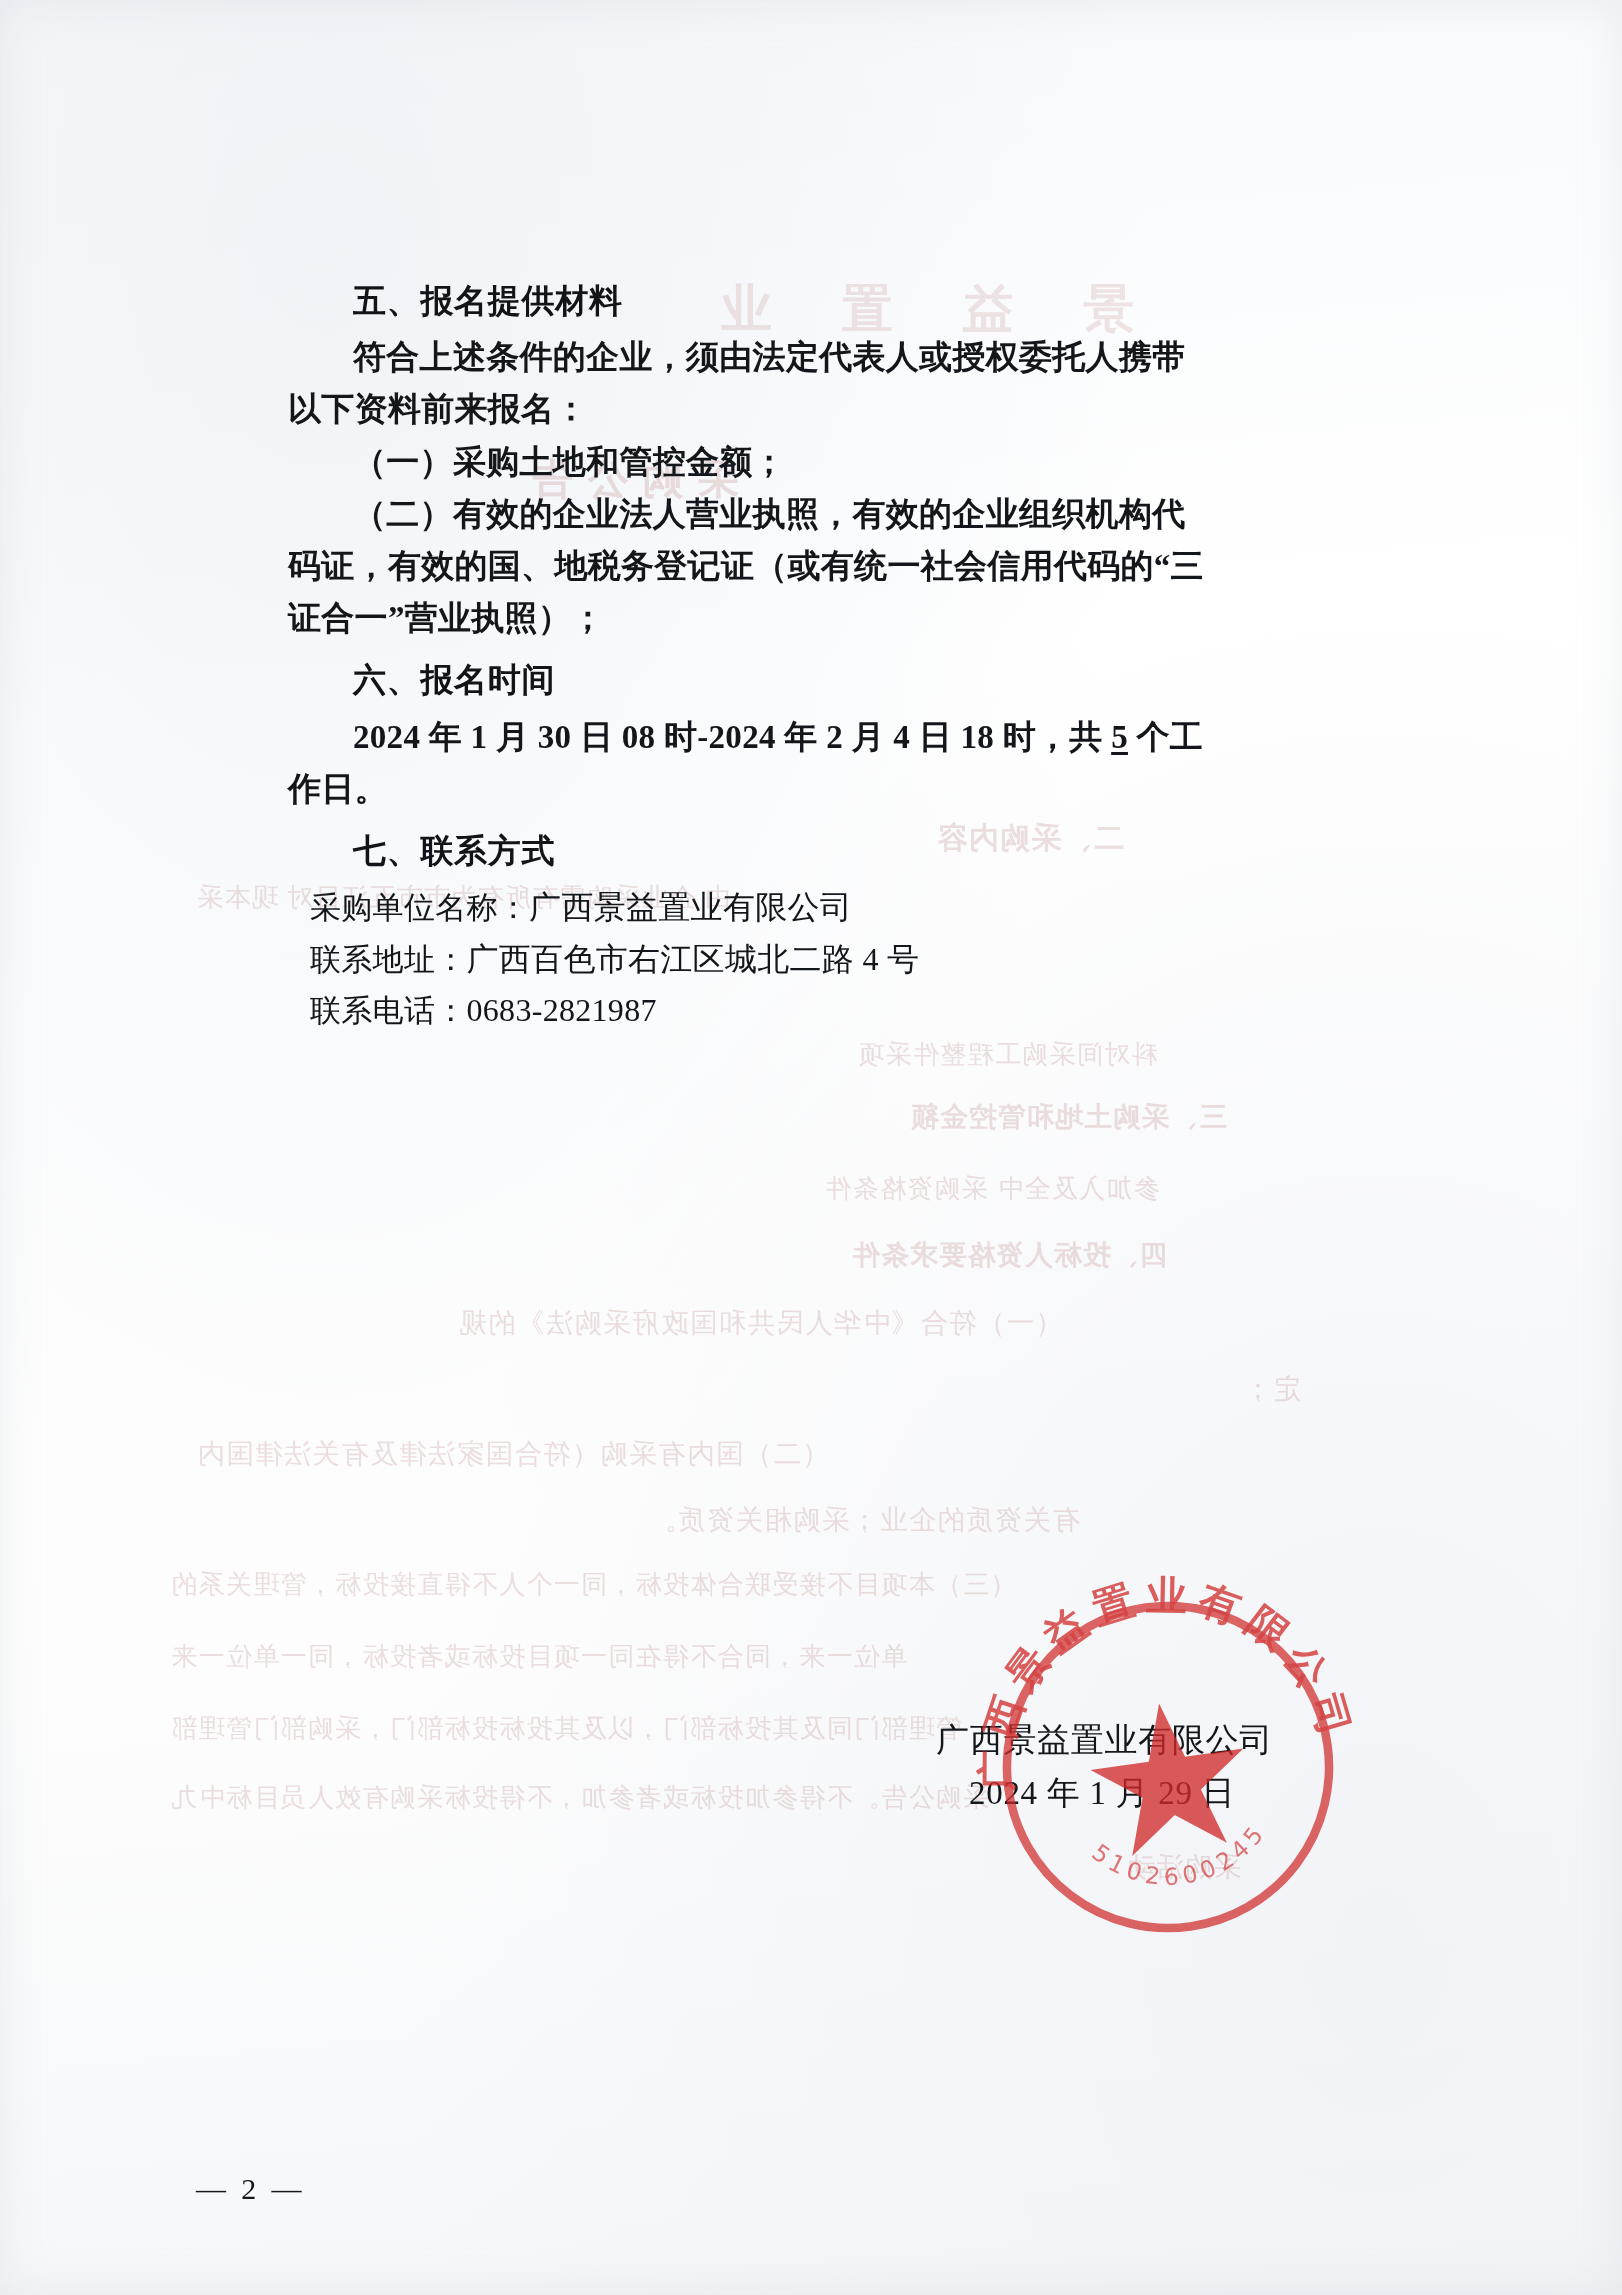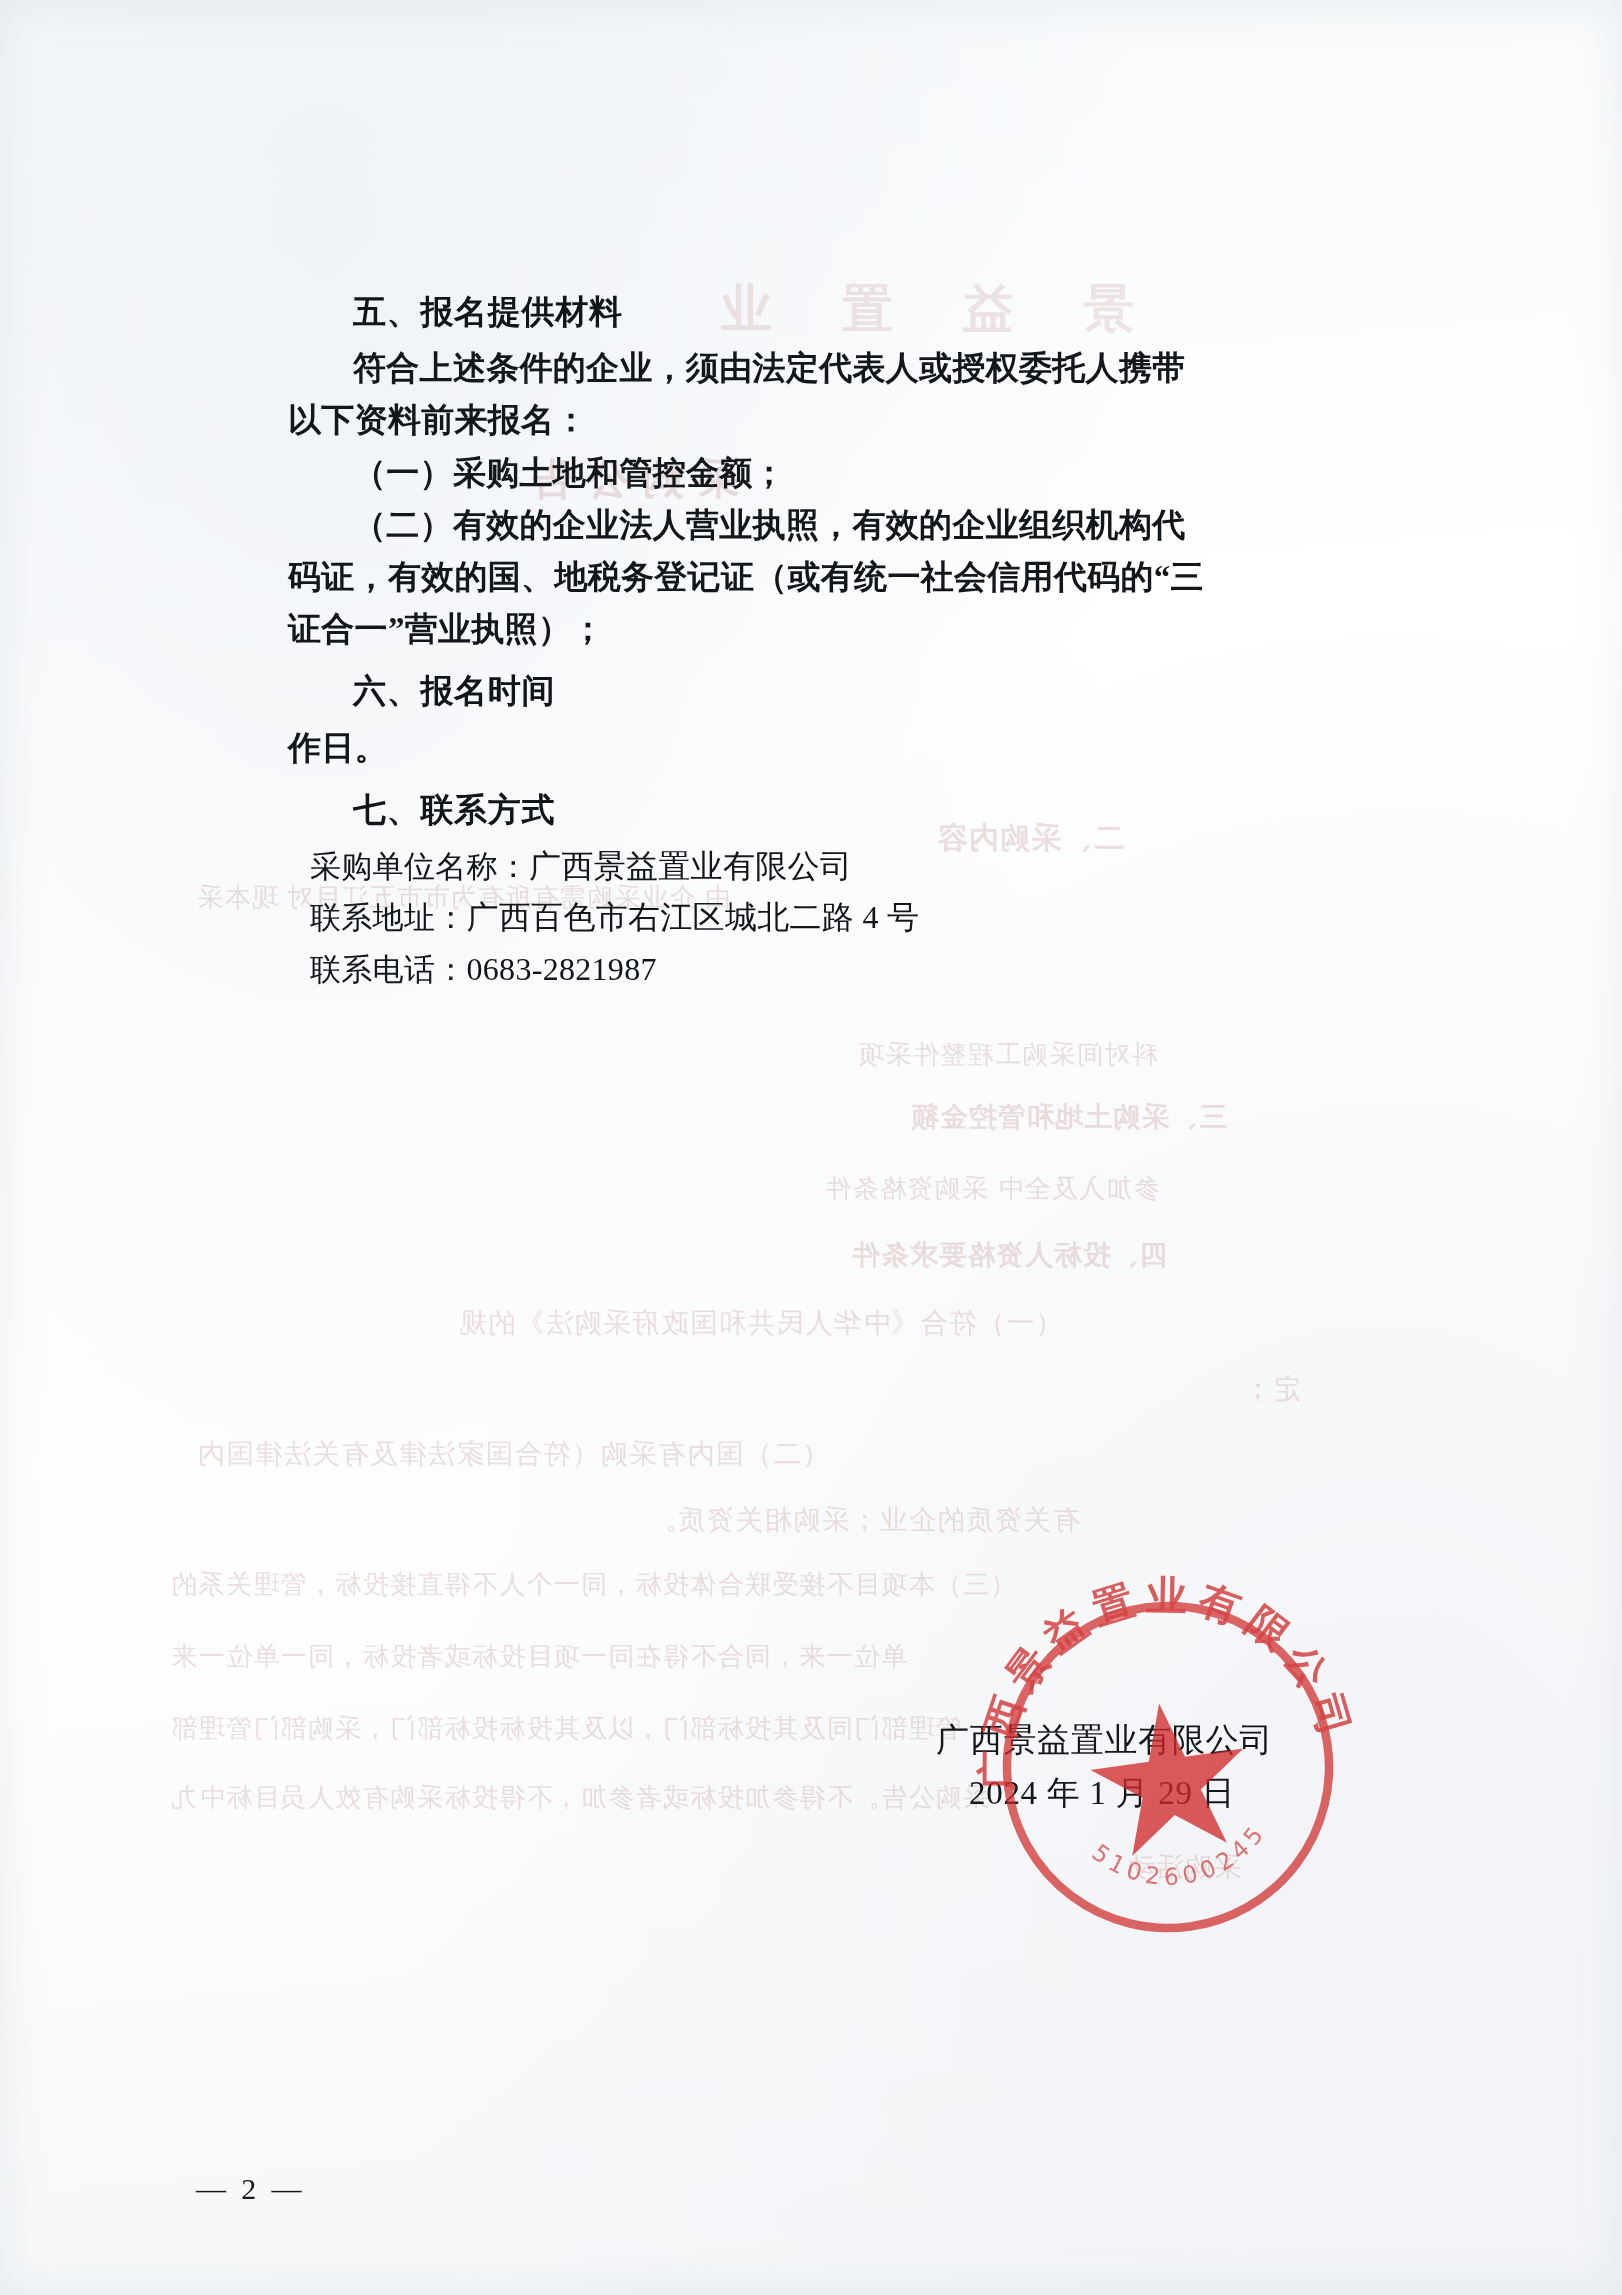--- a/index.html
+++ b/index.html
@@ -42,21 +42,21 @@
     font-family: "Liberation Serif", serif;
     white-space: nowrap;
     pointer-events: none;
     letter-spacing: 1.3px;
   }
 
   
   .content {
     position: absolute;
     left: 288px;
-    top: 286px;
+    top: 275px;
     width: 1139px;
   }
   .h-line {
     font-family: "DejaVu Sans", sans-serif;
     font-weight: bold;
     font-size: 33px;
     line-height: 1.55;
     color: #111418;
     margin: 0 0 5.2px 0;
     letter-spacing: 0.7px;
@@ -170,20 +170,23 @@
       <p class="p-line indent2">（一）采购土地和管控金额；</p>
       <p class="p-line indent2">（二）有效的企业法人营业执照，有效的企业组织机构代</p>
       <p class="p-line">码证，有效的国、地税务登记证（或有统一社会信用代码的“三</p>
       <p class="p-line">证合一”营业执照）；</p>
     </div>
 
     <div class="gap-sm"></div>
 
     <div class="block">
       <p class="h-line indent2">六、报名时间</p>
+      <p class="p-line indent2">
+        <span>2024 年 1 月 30 日 08 时-2024 年 2 月 4 日 18 时，共 </span><span class="uline">5</span><span> 个工</span>
+      </p>
       <p class="p-line">作日。</p>
     </div>
 
     <div class="gap-sm"></div>
 
     <div class="block">
       <p class="h-line indent2">七、联系方式</p>
       <p class="contact-line">
         <span class="contact-label">采购单位名称：</span><span>广西景益置业有限公司</span>
       </p>

